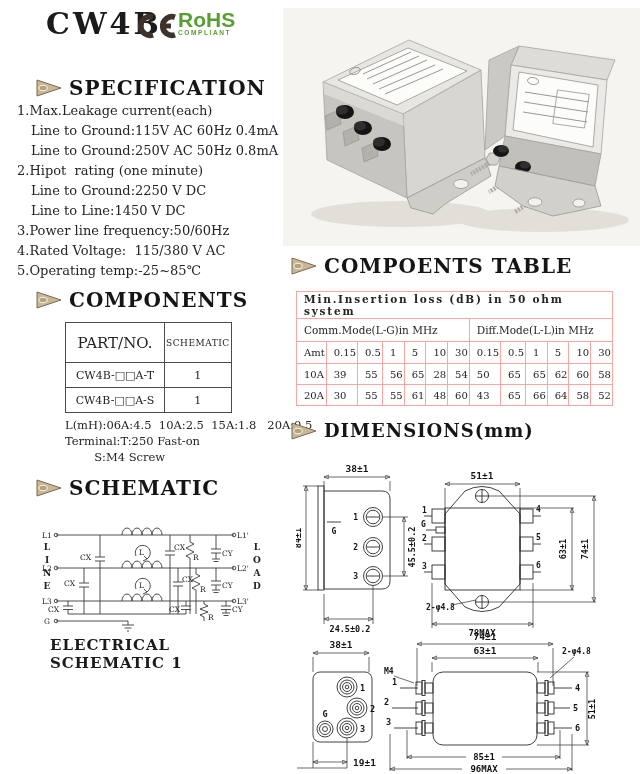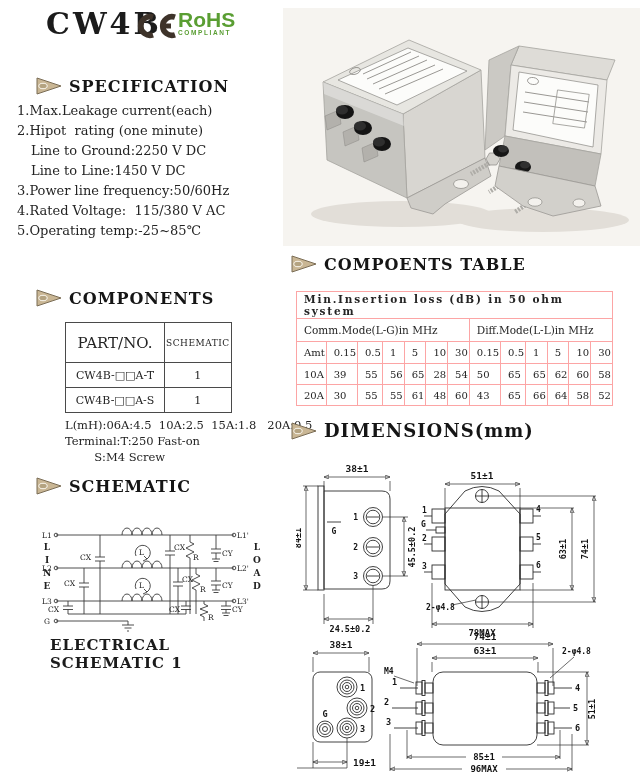--- a/index.html
+++ b/index.html
@@ -4,21 +4,21 @@
 <style>
   html,body{margin:0;padding:0;background:#e8e8e8;}
   .page{position:relative;width:640px;height:774px;background:#ffffff;font-family:"DejaVu Serif",serif;color:#1e1e1e;overflow:hidden;margin:0 auto;}
   .abs{position:absolute;}
   
   .title{font-size:30px;font-weight:700;letter-spacing:3px;color:#1b1b1b;}
   .rohs{font-family:"Liberation Sans",sans-serif;font-weight:700;color:#5a9e33;font-size:21px;line-height:19px;}
   .rohs-sub{font-family:"Liberation Sans",sans-serif;font-weight:700;color:#5a9e33;font-size:6.5px;letter-spacing:1.6px;}
   
   .heading{display:flex;align-items:center;gap:7px;}
-  .heading h2{margin:0;font-size:16px;font-weight:700;letter-spacing:1px;color:#151515;white-space:nowrap;}
+  .heading h2{margin:0;font-size:20px;font-weight:700;letter-spacing:1px;color:#151515;white-space:nowrap;}
   .heading.small h2{font-size:18px;}
   
   .spec-line{font-size:13px;line-height:20px;white-space:pre;color:#242424;}
   .indent{padding-left:14px;}
   
   .comp-table{border-collapse:collapse;}
   .comp-table th,.comp-table td{border:1px solid #4a4a4a;text-align:center;color:#242424;}
   .comp-table th.c1{width:96px;height:37px;font-size:15px;font-weight:400;}
   .comp-table th.c2{width:54px;font-size:9px;font-weight:400;letter-spacing:0.5px;}
   .comp-table td{height:22px;font-size:11px;}
@@ -59,20 +59,22 @@
 
   <div class="abs heading" style="left:36px;top:76px;">
     <svg width="26" height="20" viewBox="0 0 26 20">
       <polygon points="1,2 25,10 1,18" fill="#c9b694" stroke="#7a6c55" stroke-width="1"></polygon>
       <ellipse cx="7" cy="10" rx="4.2" ry="2.7" fill="#b4a381" stroke="#fffef8" stroke-width="0.9"></ellipse>
     </svg>
     <h2>SPECIFICATION</h2>
   </div>
   <div class="abs" style="left:17px;top:101px;">
     <div class="spec-line">1.Max.Leakage current(each)</div>
+    <div class="spec-line indent">Line to Ground:115V AC 60Hz 0.4mA</div>
+    <div class="spec-line indent">Line to Ground:250V AC 50Hz 0.8mA</div>
     <div class="spec-line">2.Hipot  rating (one minute)</div>
     <div class="spec-line indent">Line to Ground:2250 V DC</div>
     <div class="spec-line indent">Line to Line:1450 V DC</div>
     <div class="spec-line">3.Power line frequency:50/60Hz</div>
     <div class="spec-line">4.Rated Voltage:  115/380 V AC</div>
     <div class="spec-line">5.Operating temp:-25~85℃</div>
   </div>
 
   <div class="abs heading" style="left:36px;top:288px;">
     <svg width="26" height="20" viewBox="0 0 26 20">

